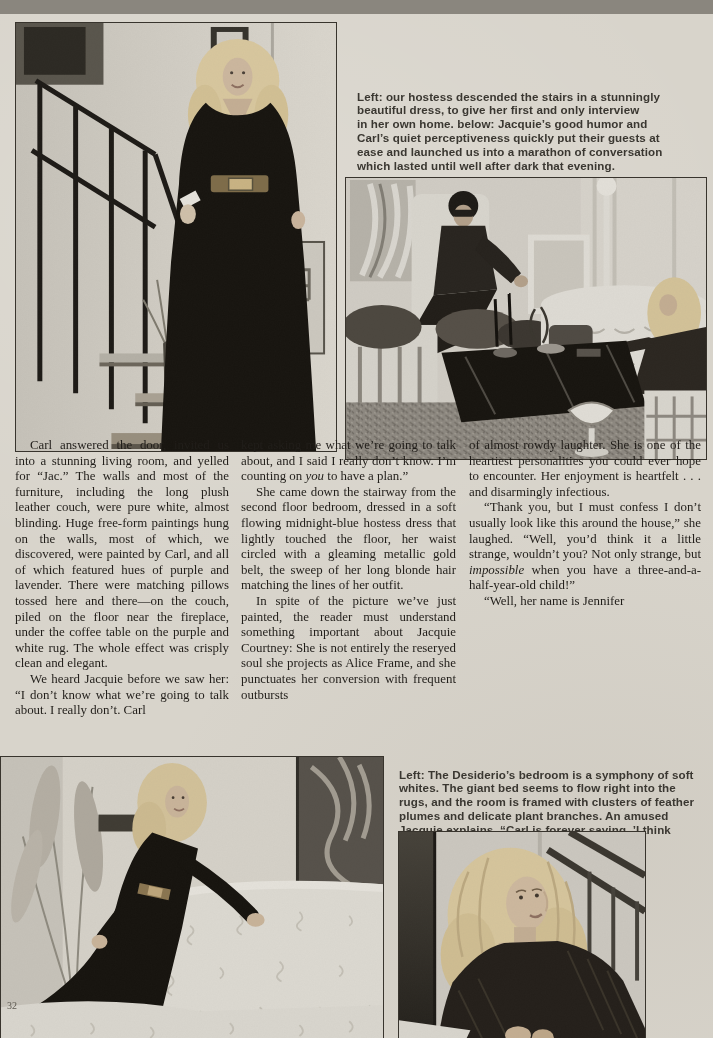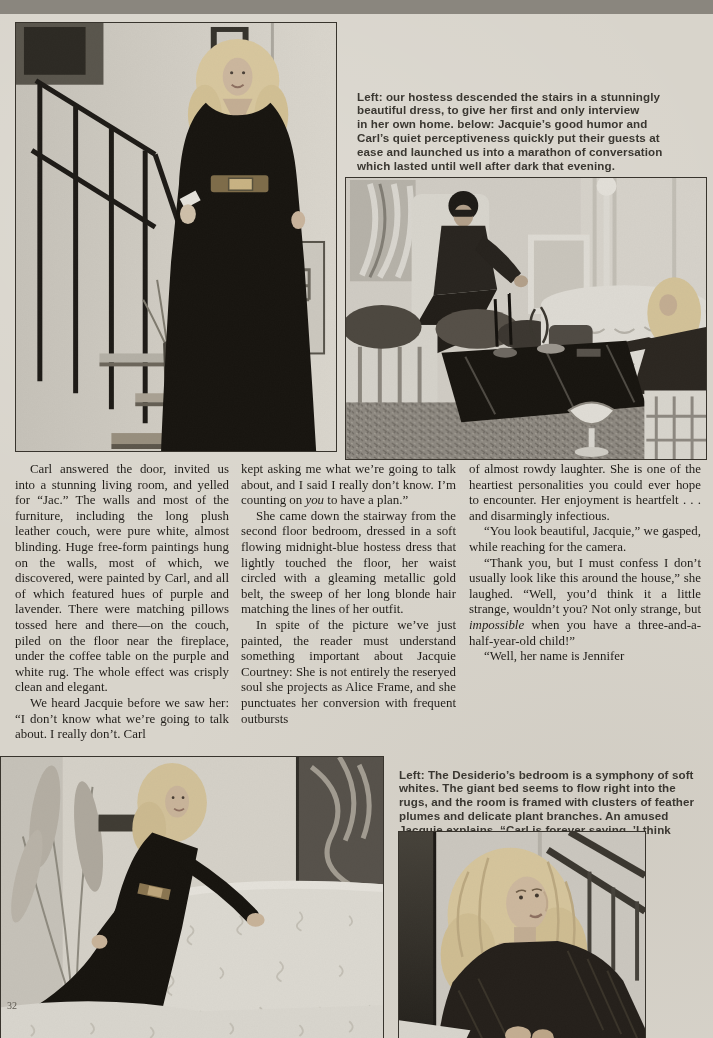--- a/index.html
+++ b/index.html
@@ -17,21 +17,21 @@
   .photo-livingroom{left:345px;top:163px;width:362px;height:283px;}
   .photo-bedroom{left:0;top:742px;width:384px;height:296px;border-left:none;border-bottom:none;}
   .photo-portrait{left:398px;top:817px;width:248px;height:221px;border-bottom:none;}
   .caption{
     position:absolute;font-family:"Liberation Sans",sans-serif;font-weight:bold;
     font-size:11.6px;line-height:13.8px;color:#3a3731;white-space:pre-line;letter-spacing:.1px;
   }
   .caption-top{left:357px;top:64px;width:350px;}
   .caption-bottom{left:399px;top:742px;width:313px;}
   .article .col{
-    position:absolute;top:448px;text-align:justify;font-size:12.9px;line-height:15.6px;color:#211e1a;
+    position:absolute;top:424px;text-align:justify;font-size:12.9px;line-height:15.6px;color:#211e1a;
   }
   .col-1{left:15px;width:214px;}
   .col-2{left:241px;width:215px;}
   .col-3{left:469px;width:232px;}
   .article p{margin:0;text-indent:15px;}
   .article p.noindent{text-indent:0;}
   .article em{font-style:italic;}
   .page-number{
     position:absolute;left:7px;top:986px;font-family:"Liberation Serif",serif;
     font-size:10px;color:#46423a;opacity:.85;
@@ -223,21 +223,20 @@
         <p>Carl answered the door, invited us into a stunning living room, and yelled for “Jac.” The walls and most of the furniture, including the long plush leather couch, were pure white, almost blinding. Huge free-form paintings hung on the walls, most of which, we discovered, were painted by Carl, and all of which featured hues of purple and lavender. There were matching pillows tossed here and there—on the couch, piled on the floor near the fireplace, under the coffee table on the purple and white rug. The whole effect was crisply clean and elegant.</p>
         <p>We heard Jacquie before we saw her: “I don’t know what we’re going to talk about. I really don’t. Carl</p>
       </div>
     <div class="col col-2">
         <p class="noindent">kept asking me what we’re going to talk about, and I said I really don’t know. I’m counting on <em>you</em> to have a plan.”</p>
         <p>She came down the stairway from the second floor bedroom, dressed in a soft flowing midnight-blue hostess dress that lightly touched the floor, her waist circled with a gleaming metallic gold belt, the sweep of her long blonde hair matching the lines of her outfit.</p>
         <p>In spite of the picture we’ve just painted, the reader must understand something important about Jacquie Courtney: She is not entirely the reseryed soul she projects as Alice Frame, and she punctuates her conversion with frequent outbursts</p>
       </div>
     <div class="col col-3">
         <p class="noindent">of almost rowdy laughter. She is one of the heartiest personalities you could ever hope to encounter. Her enjoyment is heartfelt . . . and disarmingly infectious.</p>
-        <p>“You look beautiful, Jacquie,” we gasped, while reaching for the camera.</p>
         <p>“Thank you, but I must confess I don’t usually look like this around the house,” she laughed. “Well, you’d think it a little strange, wouldn’t you? Not only strange, but <em>impossible</em> when you have a three-and-a-half-year-old child!”</p>
         <p>“Well, her name is Jennifer</p>
       </div>
   </section>
 
   <figure class="photo photo-bedroom">
     <svg viewBox="0 0 384 296" preserveAspectRatio="none">
       <defs>
         <filter id="gr3">
             <feTurbulence type="fractalNoise" baseFrequency="0.8" numOctaves="2"></feTurbulence>

